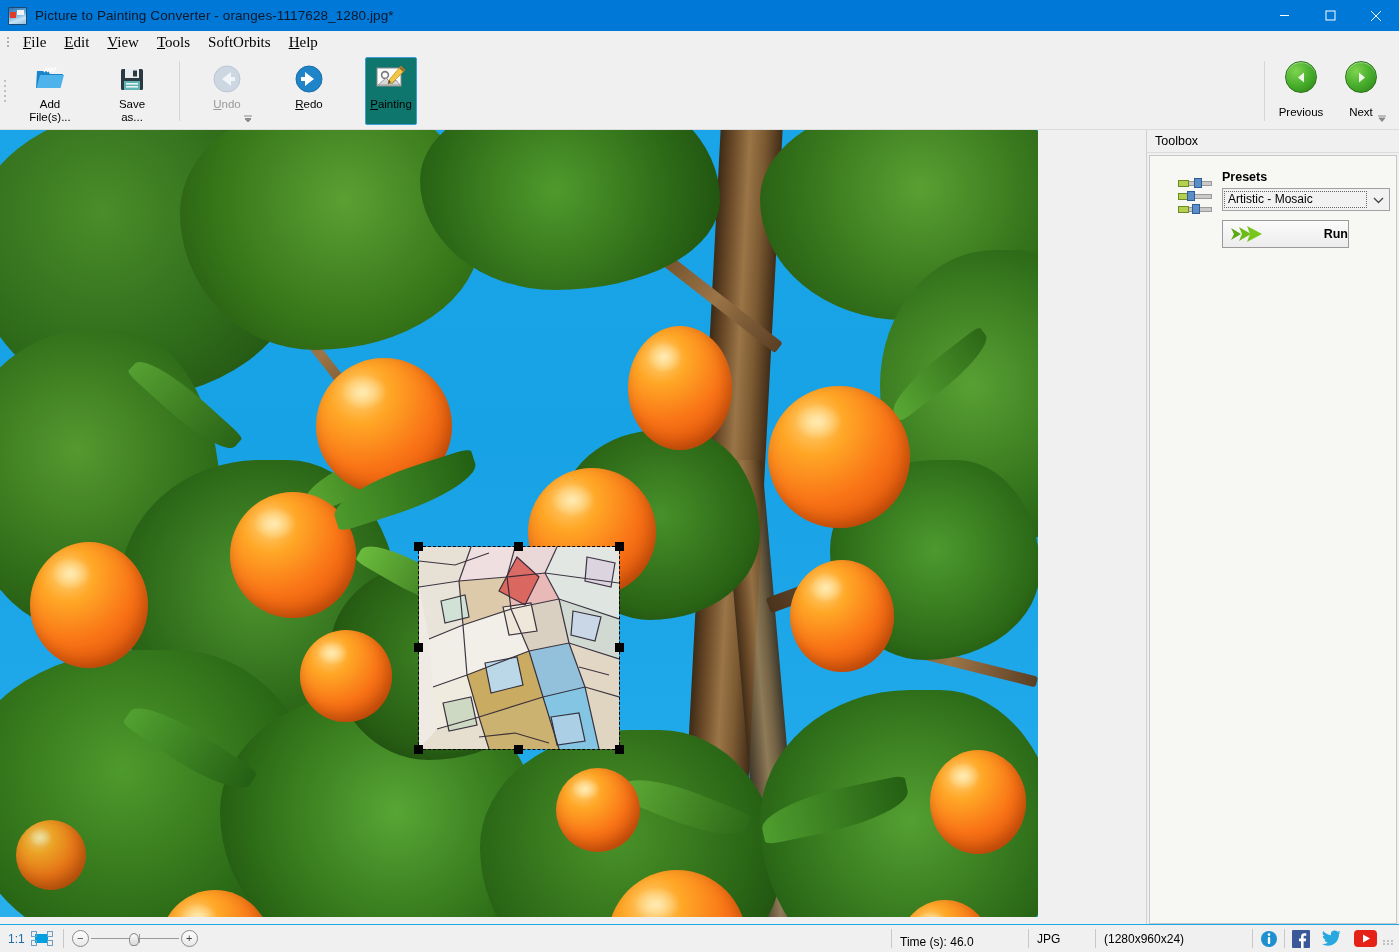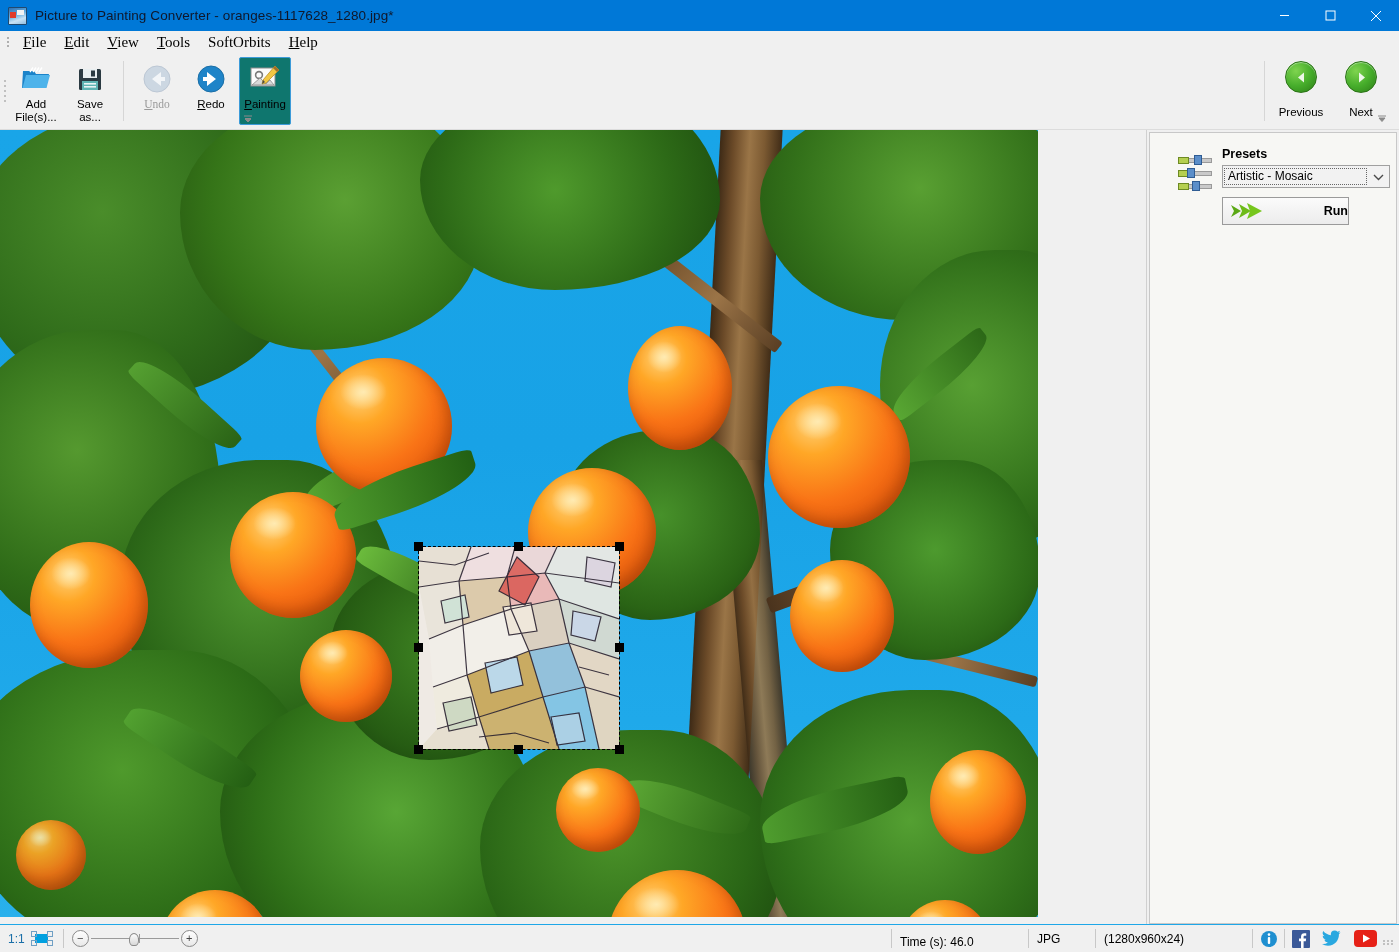--- a/index.html
+++ b/index.html
@@ -28,23 +28,23 @@
   .grip{width:7px;height:16px;display:flex;flex-direction:column;justify-content:center;align-items:center;gap:2px;margin-right:3px;}
   .grip i{display:block;width:2px;height:2px;background:#9a9a9a;border-radius:50%;}
   .menu-item{padding:2px 9px;font-size:15px;color:#000;white-space:nowrap;cursor:default;font-family:Liberation Serif, serif;}
   .menu-item u{text-decoration:underline;}
 
   
   .toolbar{height:76px;background:#f0f0f0;border-bottom:1px solid #dcdcdc;flex:none;display:flex;align-items:stretch;position:relative;}
   .tgrip{width:9px;display:flex;flex-direction:column;justify-content:center;align-items:center;gap:3px;padding:10px 0;}
   .tgrip i{width:2px;height:2px;background:#b0b0b0;border-radius:50%;}
   .tbtn{width:50px;display:flex;flex-direction:column;align-items:center;justify-content:flex-start;
-        padding-top:6px;margin:4px 1px;border:1px solid transparent;border-radius:2px;cursor:default;}
+        padding-top:6px;margin:4px 15px;border:1px solid transparent;border-radius:2px;cursor:default;}
   .tbtn.selected{background:#0f766e;border-color:#3c9bd9;}
-  .tbtn.disabled{opacity:1;font-family:Liberation Serif, serif;}
+  .tbtn.disabled{opacity:1;}
   .tbtn .ic{height:30px;display:flex;align-items:center;justify-content:center;}
   .tbtn .lbl{font-size:11.5px;line-height:12.5px;text-align:center;margin-top:4px;white-space:pre-line;}
   .tbtn.disabled .lbl{color:#9a9a9a;}
   .tsep{width:1px;background:#d6d6d6;margin:8px 6px;}
   .tb-overflow{position:absolute;left:240px;bottom:4px;width:16px;height:14px;display:flex;align-items:center;justify-content:center;}
   .toolbar-right{position:absolute;right:8px;top:0;height:76px;display:flex;align-items:stretch;}
   .navbtn{width:60px;display:flex;flex-direction:column;align-items:center;padding-top:8px;cursor:default;}
   .navcircle{width:30px;height:30px;border-radius:50%;
     background:radial-gradient(circle at 33% 30%, #7fd44f 0%, #46ad2b 52%, #2c7d17 100%);
     border:1px solid #2a7415;display:flex;align-items:center;justify-content:center;
@@ -402,20 +402,21 @@
           <div class="handle h-w"></div>
           <div class="handle h-e"></div>
           <div class="handle h-sw"></div>
           <div class="handle h-s"></div>
           <div class="handle h-se"></div>
         </div>
       </div>
     </div>
 
     <div class="toolbox">
+      <div class="tbx-header">Toolbox</div>
       <div class="tbx-panel">
         <div class="preset-row">
           <div class="sliders-icon">
             <div class="srow">
                 <div class="track"></div>
                 <div class="lft"></div>
                 <div class="knob" style="left:16px;"></div>
               </div>
             <div class="srow">
                 <div class="track"></div>

